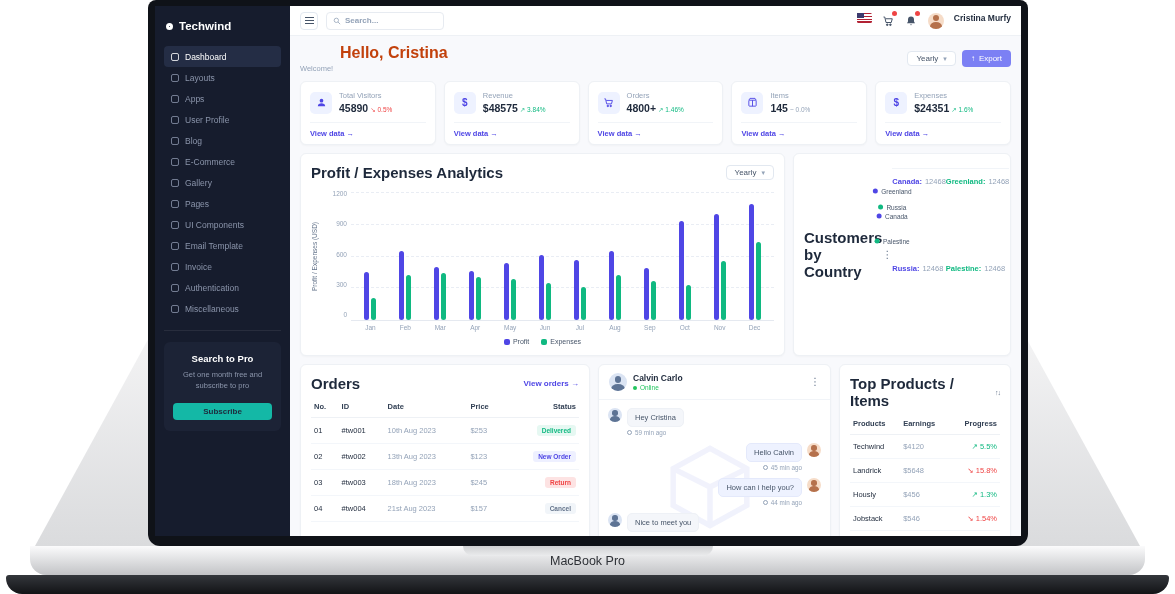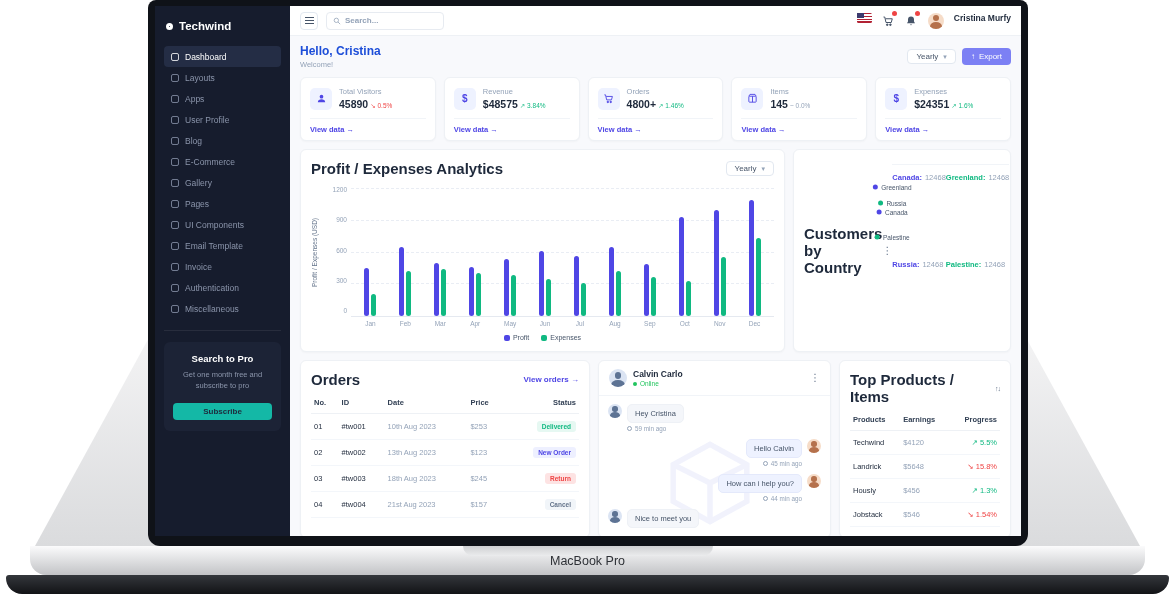--- a/index.html
+++ b/index.html
@@ -73,21 +73,21 @@
   .avatar::after { content:""; position:absolute; top:60%; left:12%; width:76%; height:55%;
                    border-radius:50%; background:#98a4b5; }
   .av-warm { background:#f6dcc8; } .av-warm::before,.av-warm::after { background:#b5714c; }
   .av-cool { background:#dbe4f3; } .av-cool::before,.av-cool::after { background:#5d7394; }
   .tb-avatar { width:16px; height:16px; cursor:pointer; }
   .uname { font-size:8.5px; color:#1e293b; font-weight:bold; cursor:pointer; }
 
   
   .content { flex:1; padding:8px 10px; display:flex; flex-direction:column; gap:8px; overflow:hidden; }
   .hrow { display:flex; justify-content:space-between; align-items:center; }
-  .hrow h1 { font-size:12px; color:#1d4ed8; }
+  .hrow h1 { font-size:16px; color:#c2410c;margin-left:40px; }
   .sub { font-size:7.5px; color:#94a3b8; margin-top:2px; }
   .hctrl { display:flex; gap:6px; align-items:center; }
   .select { display:inline-flex; align-items:center; gap:5px; border:1px solid #e2e8f0;
             background:#fff; border-radius:4px; padding:2px 8px; font-size:8px; color:#475569;
             cursor:pointer; font-family:inherit; }
   .chev { font-size:7px; color:#94a3b8; }
   .export { display:inline-flex; align-items:center; gap:4px; background:#7c80f4; color:#fff;
             border:none; border-radius:4px; padding:4px 9px; font-size:8px; cursor:pointer;
             font-family:inherit; }
 

